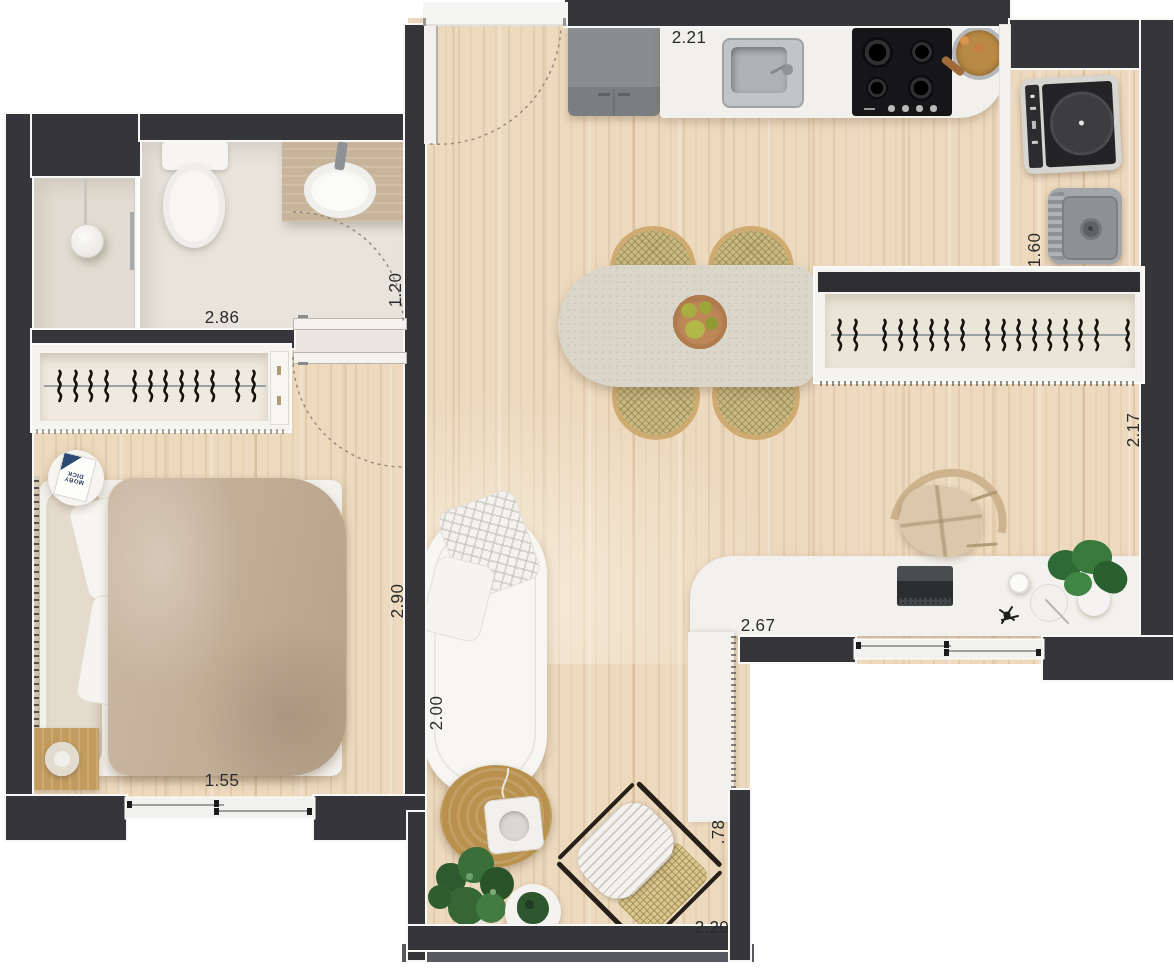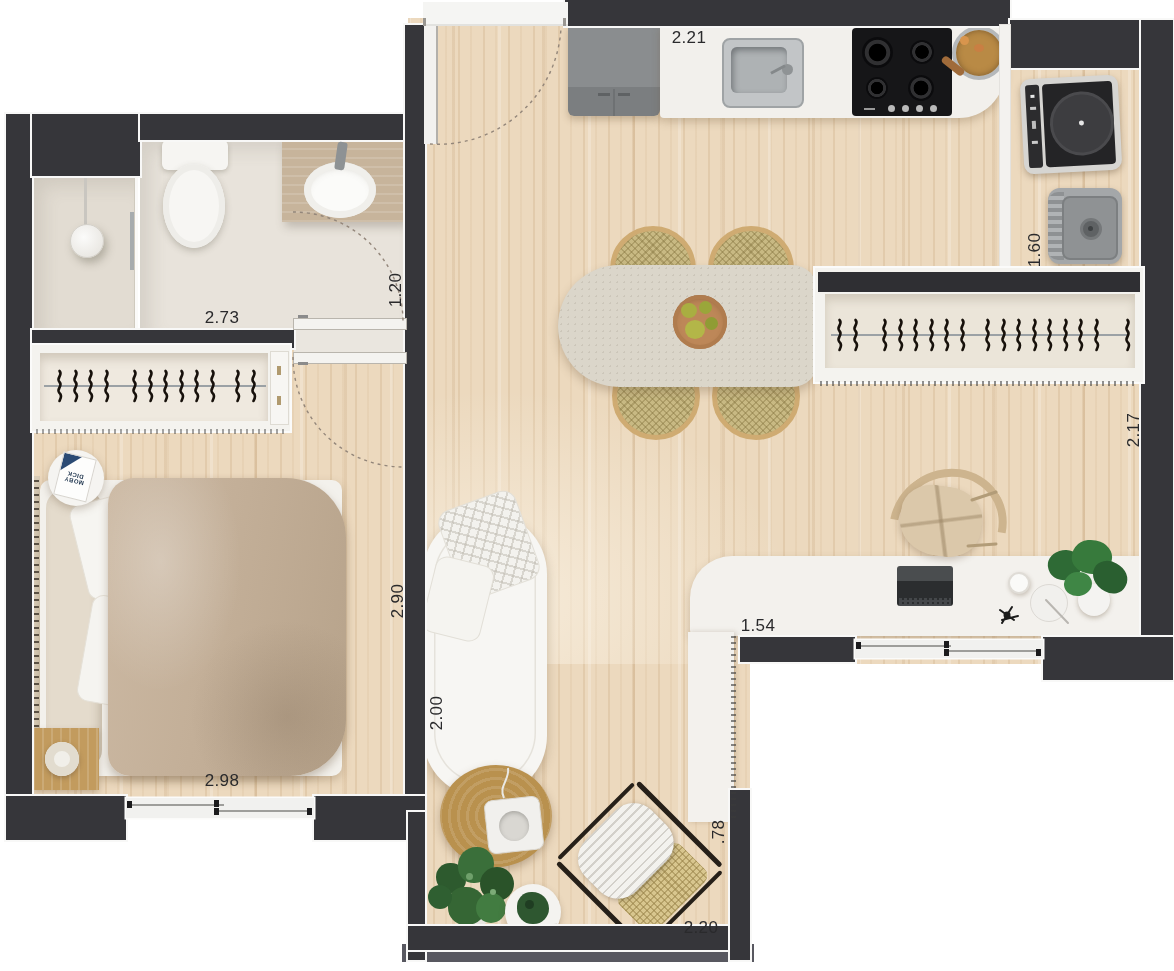--- a/index.html
+++ b/index.html
@@ -346,29 +346,29 @@
     <span class="a" style="left:62px;top:44px;width:6px;height:6px;background:#7cab77;border-radius:50%;"></span>
   </div>
   <div class="a furn" style="left:505px;top:884px;width:56px;height:56px;border-radius:50%;background:#f4f3f0;box-shadow:0 3px 6px rgba(100,80,55,.3);z-index:3;">
     <span class="a" style="left:12px;top:8px;width:32px;height:32px;background:#2e5730;border-radius:46% 54% 50% 50%;"></span>
     <span class="a" style="left:20px;top:16px;width:9px;height:9px;background:#1f3d22;border-radius:50%;"></span>
     <span class="a" style="left:30px;top:42px;width:22px;height:10px;background:#fbfbfa;border:1px solid #e0ddd6;transform:rotate(-15deg);"></span>
   </div>
 
   <div class="a lbl" style="left:661px;top:28px;">2.21</div>
   <div class="a lbl lblv" style="left:1013px;top:240px;">1.60</div>
-  <div class="a lbl" style="left:194px;top:308px;">2.73</div>
+  <div class="a lbl" style="left:194px;top:308px;">2.86</div>
   <div class="a lbl lblv" style="left:374px;top:280px;">1.20</div>
   <div class="a lbl lblv" style="left:1112px;top:420px;">2.17</div>
   <div class="a lbl lblv" style="left:376px;top:591px;">2.90</div>
-  <div class="a lbl" style="left:194px;top:771px;">2.98</div>
+  <div class="a lbl" style="left:194px;top:771px;">1.55</div>
   <div class="a lbl lblv" style="left:415px;top:703px;">2.00</div>
-  <div class="a lbl" style="left:730px;top:616px;">1.54</div>
+  <div class="a lbl" style="left:730px;top:616px;">2.67</div>
   <div class="a lbl lblv" style="left:697px;top:822px;">.78</div>
-  <div class="a lbl" style="left:673px;top:918px;">2.20</div>
+  <div class="a lbl" style="left:673px;top:918px;text-align:right;">2.20</div>
 
   <svg class="overlay" width="1174" height="971" viewBox="0 0 1174 971">
     <path d="M 430 144 A 123 123 0 0 0 561 28" fill="none" stroke="#93867a" stroke-width="1.4" stroke-dasharray="3 4"></path>
     <path d="M 293 212 A 110 110 0 0 1 403 322" fill="none" stroke="#93867a" stroke-width="1.4" stroke-dasharray="3 4"></path>
     <path d="M 293 357 A 110 110 0 0 0 403 467" fill="none" stroke="#93867a" stroke-width="1.4" stroke-dasharray="3 4"></path>
     <path d="M 504 798 C 498 786 510 780 508 768" fill="none" stroke="#e9e8e4" stroke-width="2"></path>
     <path d="M 972 500 L 996 492 M 968 546 L 996 544" stroke="#b29c78" stroke-width="3" stroke-linecap="round"></path>
     <path d="M 1046 600 L 1068 623" stroke="#b9b6b1" stroke-width="2" stroke-linecap="round"></path>
     <path d="M 1000 610 l 14 10 M 1012 607 l -10 16 M 1002 620 l 16 -4" stroke="#1c1c1c" stroke-width="2" stroke-linecap="round"></path>
     <circle cx="1007" cy="615" r="3.5" fill="#1c1c1c"></circle>

